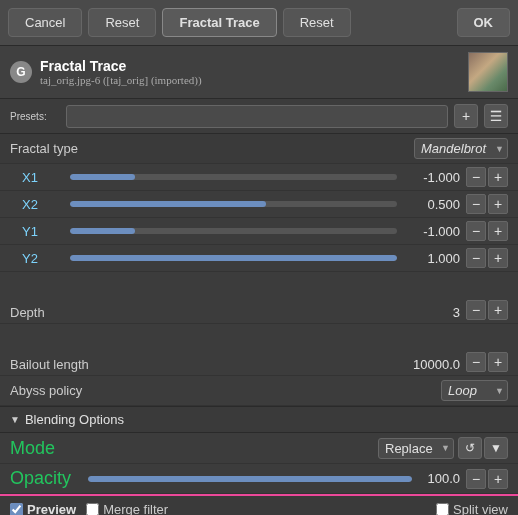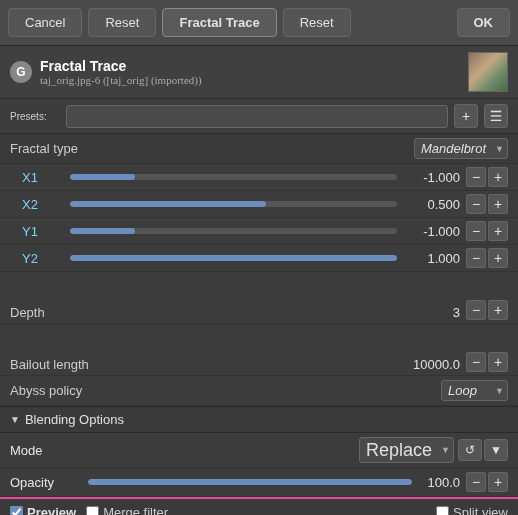--- a/index.html
+++ b/index.html
@@ -247,29 +247,29 @@
     
     .blend-row {
       display: flex;
       align-items: center;
       padding: 4px 10px;
       border-bottom: 1px solid #333;
       min-height: 28px;
     }
     .blend-label {
       min-width: 70px;
-      color: #e5e5e5;
-      font-size: 13px;
+      color: #22c55e;
+      font-size: 18px;
     }
     .blend-select {
       background: #4a4a4a;
       border: 1px solid #666;
       color: #e0e0e0;
       padding: 2px 6px;
-      font-size: 18px;
+      font-size: 13px;
       border-radius: 3px;
       cursor: pointer;
       appearance: none;
       -webkit-appearance: none;
       padding-right: 20px;
     }
     .blend-reset-btn {
       width: 24px;
       height: 22px;
       background: #555;

